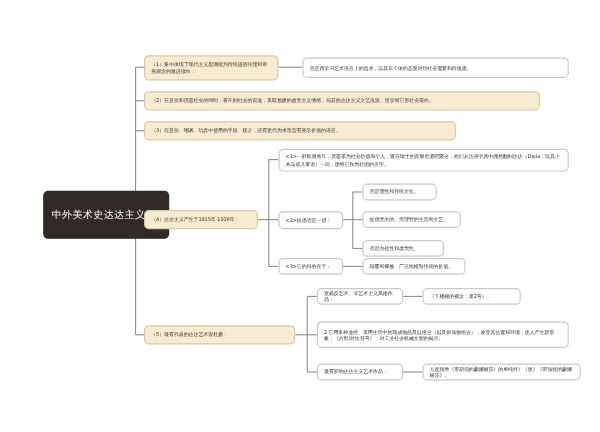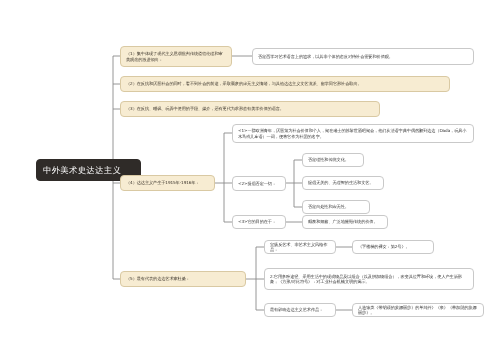--- a/index.html
+++ b/index.html
@@ -110,21 +110,21 @@
       <path d="M256,310 L264,310"></path>
 
       <path d="M336,247 L344,247"></path>
       <path d="M344,247 L352,247"></path>
 
       <path d="M336,310 L344,310"></path>
       <path d="M344,310 L352,310"></path>
     </g>
   </svg>
 
-  <div class="node root" style="left:36px; top:159px; width:105px; height:22px;">
+  <div class="node root" style="left:36px; top:159px; width:105px; height:40px;">
     <span class="txt">中外美术史达达主义</span>
   </div>
 
   <div class="node lvl1" style="left:120px; top:46px; width:112px; height:21px;">
     <span class="txt">（1）集中体现了现代主义思潮批判传统道德伦理和审美观念的激进倾向：</span>
   </div>
   <div class="node lvl2" style="left:252px; top:48px; width:222px; height:17px;">
     <span class="txt">否定西学习艺术语言上的追求，以其非个体的态度对待社会需要和价值观。</span>
   </div>
 

